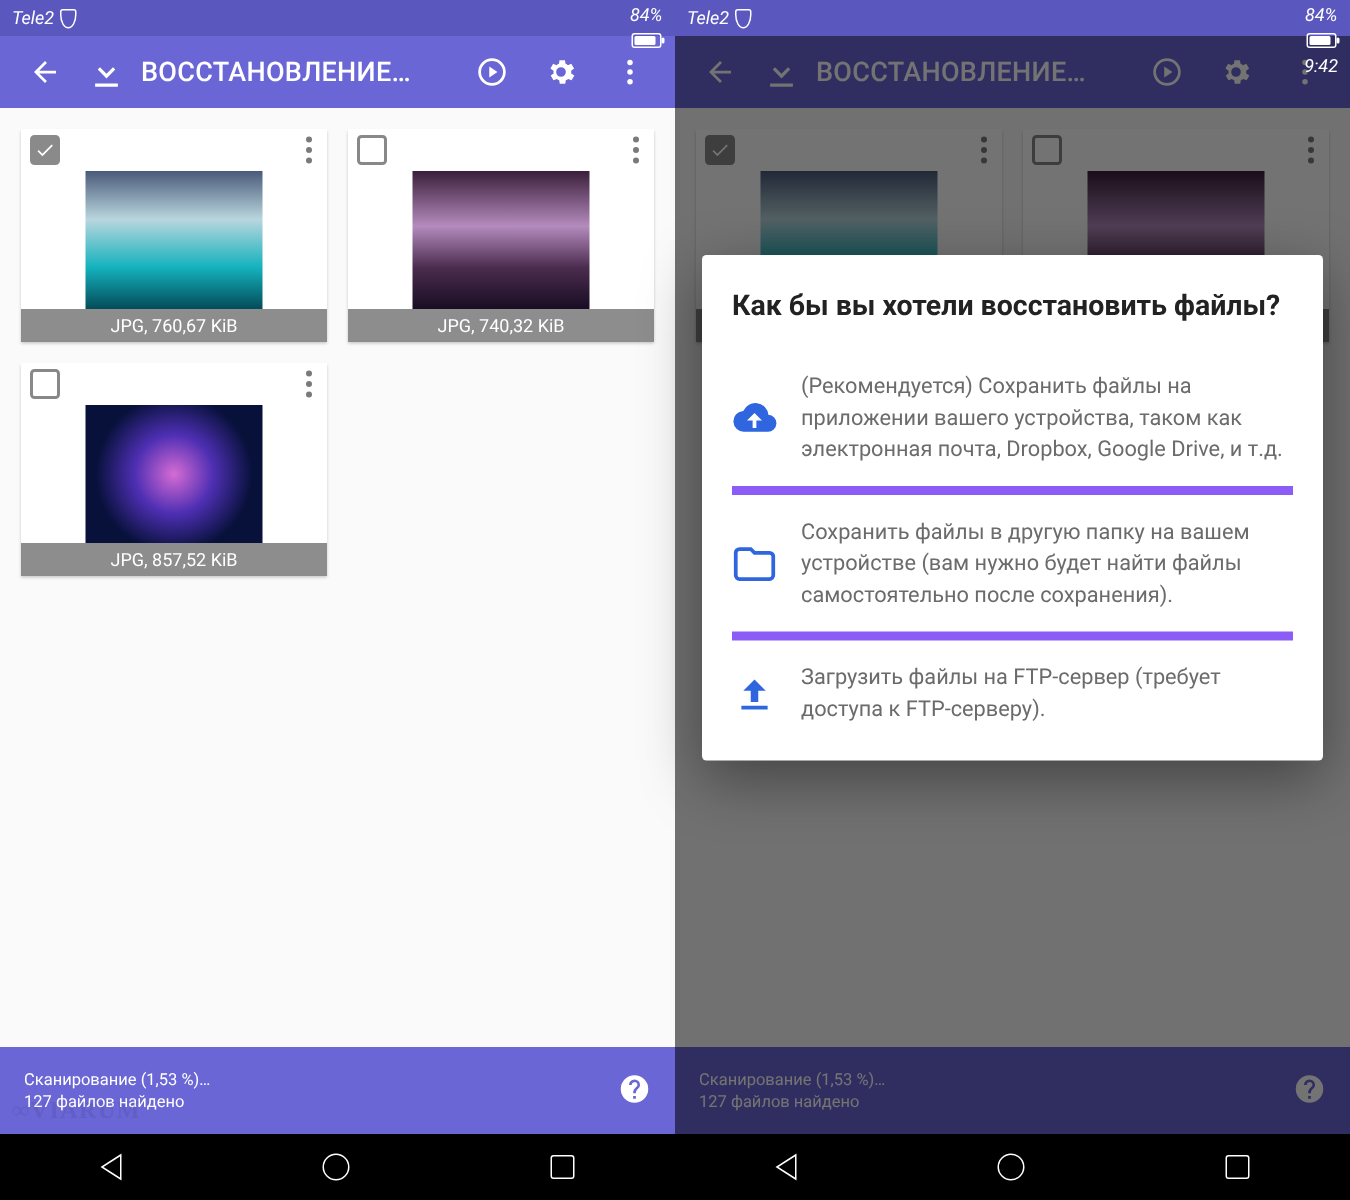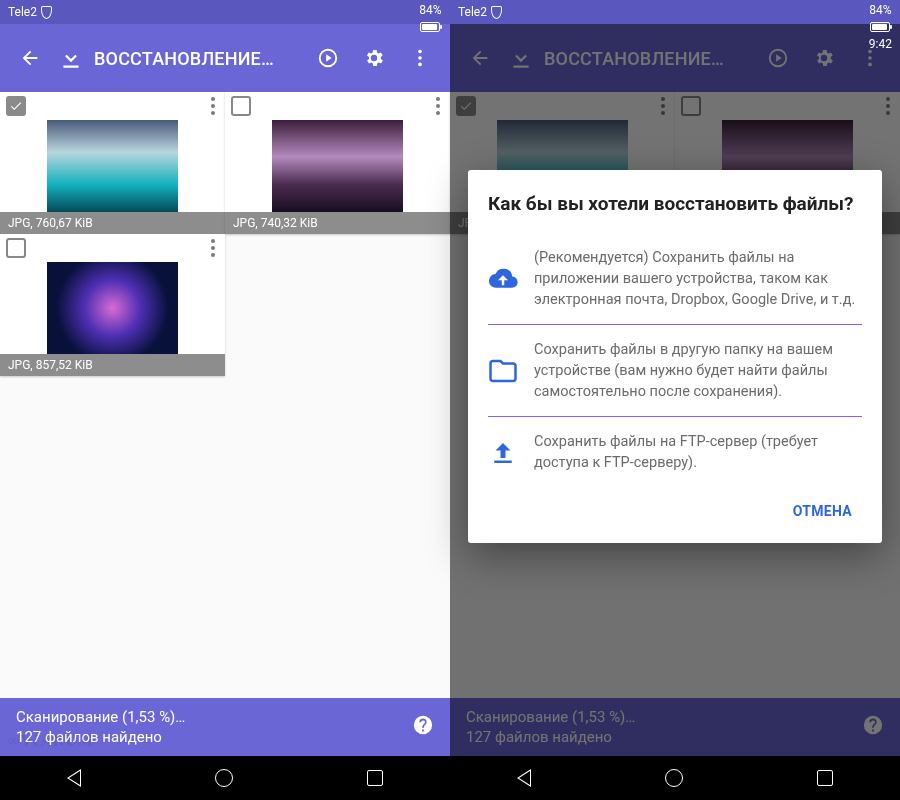--- a/index.html
+++ b/index.html
@@ -10,21 +10,21 @@
   }
   .screen {
     width: 450px; height: 800px; position: relative;
     display: flex; flex-direction: column;
     background: #f7f7f7;
   }
   
   .statusbar {
     height: 24px; background: #5a57bf; color: #fff;
     display: flex; align-items: center; font-size: 12px;
-    padding: 0 8px; gap: 6px;
+    padding: 0 8px; gap: 6px; font-style: italic;
   }
   .statusbar .sb-left { display: flex; align-items: center; gap: 4px; }
   .statusbar .sb-spacer { flex: 1; }
   .statusbar .sb-right { display: flex; align-items: center; gap: 5px; flex-direction: column; }
   .shield-icon {
     width: 11px; height: 13px; border: 1.2px solid #fff;
     border-radius: 2px 2px 6px 6px / 2px 2px 10px 10px; position: relative;
   }
   .bars { display: flex; align-items: flex-end; gap: 1px; }
   .bars span { width: 2px; background: #fff; display: block; }
@@ -42,39 +42,39 @@
   .battery::after {
     content:""; position:absolute; right:-3px; top:2px; width:2px; height:4px;
     background:#fff; border-radius:1px;
   }
   .battery::before {
     content:""; position:absolute; left:1px; top:1px; bottom:1px; width:80%;
     background:#fff; border-radius:1px;
   }
   
   .appbar {
-    height: 68px; background: #6a66d6; color: #fff;
+    height: 48px; background: #6a66d6; color: #fff;
     display: flex; align-items: center; padding: 0 12px; gap: 10px;
   }
   .appbar .title {
     font-size: 18px; font-weight: 500; letter-spacing: .2px;
     flex: 1; overflow: hidden; white-space: nowrap; text-overflow: ellipsis;
   }
   .icon-btn {
     width: 36px; height: 36px; display:flex; align-items:center; justify-content:center;
     border-radius: 50%; color:#fff;
   }
   .icon-btn svg { width: 22px; height: 22px; fill: #fff; }
   .download-logo { display:flex; align-items:center; }
   .download-logo svg { width: 26px; height: 26px; fill:#fff; }
   
   .content {
-    flex: 1; display: grid;
-    grid-template-columns: 1fr 1fr; 
-    align-content: start; background: #fafafa;
+    flex: 1; padding: 14px; display: grid;
+    grid-template-columns: 1fr 1fr; gap: 14px;
+    align-content: start; background: #fafafa; text-align: center;
   }
   .card {
     background: #fff; box-shadow: 0 1px 2px rgba(0,0,0,.2);
     position: relative; overflow: hidden;
   }
   .card-head {
     height: 28px; display:flex; align-items:center; justify-content:space-between;
     padding: 0 6px;
   }
   .chk {
@@ -90,21 +90,21 @@
   .t1 { background: linear-gradient(180deg,#4a5a7a 0%,#b9d6de 35%,#13b2bd 70%,#044b58 100%); }
   .t2 { background: linear-gradient(180deg,#3a1e3a 0%,#b48bbd 40%,#4b2c4f 70%,#180d22 100%); }
   .t3 { background: radial-gradient(circle at 50% 50%,#d66bd4 0%,#4e2fb3 35%,#07113a 70%); }
   .card-foot {
     background:#8d8d8d; color:#fff; font-size:12px; padding:4px 8px;
   }
   
   .bottombar {
     height: 58px; background:#6a66d6; color:#fff; display:flex;
     align-items:center; justify-content:space-between; padding: 6px 16px;
-    font-size: 15px;
+    font-size: 11px;
   }
   .bottombar .lines { display:flex; flex-direction:column; gap:2px; }
   .help-btn svg { width:22px; height:22px; fill:#fff; }
   
   .navbar {
     height: 44px; background:#000; display:flex; align-items:center;
     justify-content:space-around;
   }
   .navbar .nav-k .square { width:16px; height:16px; border:1.5px solid #fff; border-radius:2px; }
   .navbar .nav-k .circle { width:18px; height:18px; border:1.5px solid #fff; border-radius:50%; }
@@ -140,21 +140,21 @@
     background:#fff; border-radius:3px; z-index:6;
     box-shadow: 0 12px 40px rgba(0,0,0,.4);
     padding: 22px 20px 10px 20px;
   }
   .dialog-title {
     font-size:19px; color:#222; font-weight:700; line-height:1.3; margin-bottom:16px;
   }
   .opt {
     display:flex; gap:16px; padding:14px 0; align-items:center;
   }
-  .opt + .opt { border-top:1px solid #8b5cf6; }
+  .opt + .opt { border-top:6px solid #8b5cf6; }
   .opt svg { width:30px; height:30px; fill:#2f66e0; flex-shrink:0; margin-top:2px; }
   .opt .opt-text { font-size:14.5px; color:#6b6b6b; line-height:1.45; }
   .dialog-actions { display:flex; justify-content:flex-end; padding:8px 0 6px; }
   .dialog-actions .btn {
     color:#2f66e0; font-weight:700; font-size:14px; letter-spacing:.3px;
     padding:8px 10px;
   }
 </style>
 </head>
 <body>
@@ -399,24 +399,21 @@
     <div class="opt">
       <svg viewBox="0 0 24 24">
           <path d="M10 4H4a2 2 0 00-2 2v12a2 2 0 002 2h16a2 2 0 002-2V8a2 2 0 00-2-2h-8z" fill="none" stroke="#2f66e0" stroke-width="2"></path>
         </svg>
       <div class="opt-text">Сохранить файлы в другую папку на вашем устройстве (вам нужно будет найти файлы самостоятельно после сохранения).</div>
     </div>
     <div class="opt">
       <svg viewBox="0 0 24 24">
           <path d="M5 20h14v-2H5zM12 4l-6 6h4v6h4v-6h4z"></path>
         </svg>
-      <div class="opt-text">Сохранить файлы на FTP-сервер (требует доступа к FTP-серверу).</div>
-    </div>
-    <div class="dialog-actions">
-      <div class="btn">ОТМЕНА</div>
+      <div class="opt-text">Загрузить файлы на FTP-сервер (требует доступа к FTP-серверу).</div>
     </div>
   </div>
 
   <div class="navbar">
     <div class="nav-k">
         <div class="tri"></div>
       </div>
     <div class="nav-k">
         <div class="circle"></div>
       </div>

